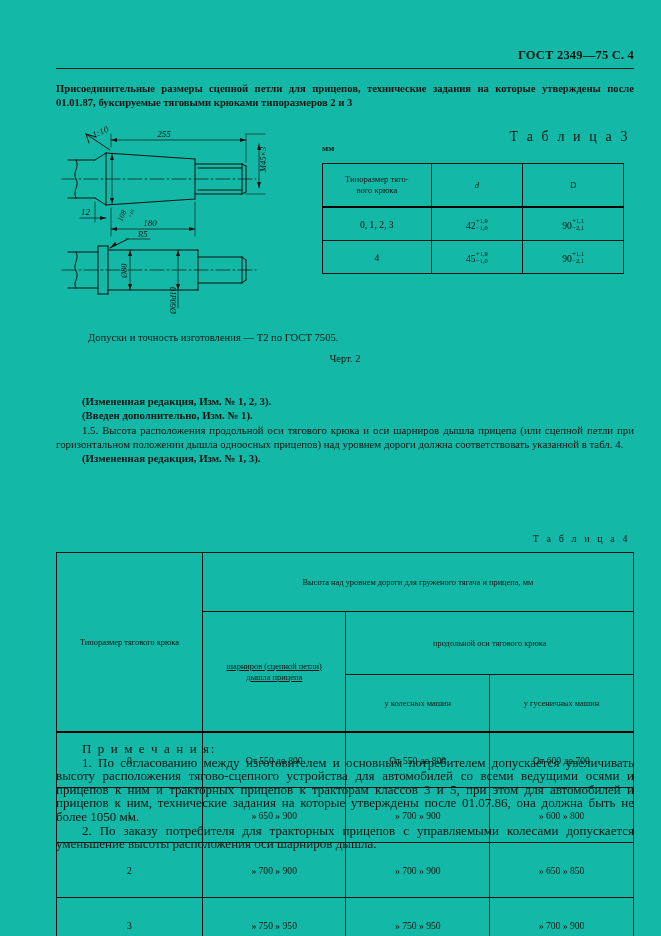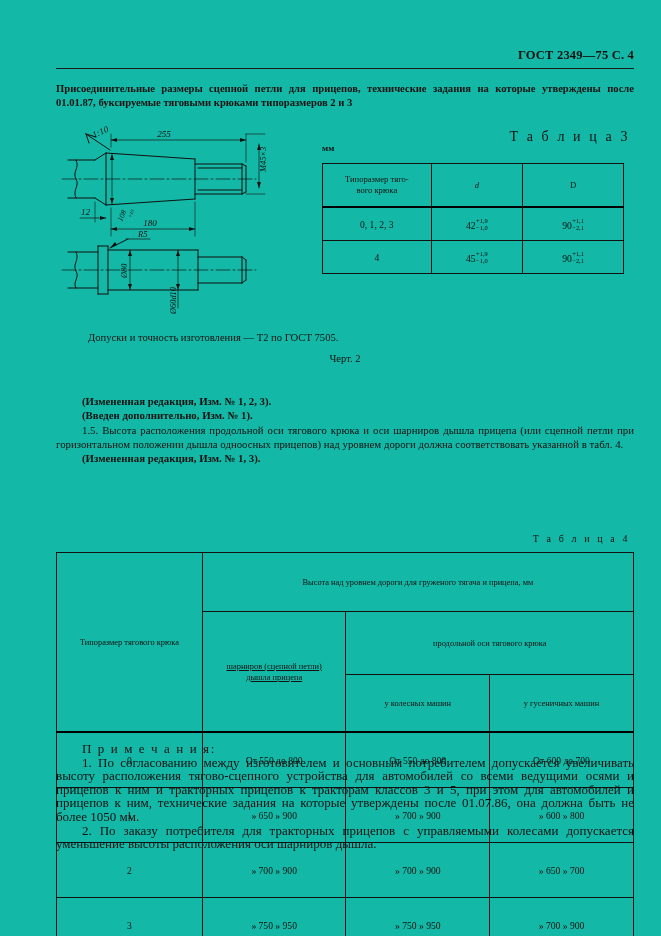--- a/index.html
+++ b/index.html
@@ -384,21 +384,21 @@
       <tr>
         <td>1</td>
         <td>» 650 » 900</td>
         <td>» 700 » 900</td>
         <td>» 600 » 800</td>
       </tr>
       <tr>
         <td>2</td>
         <td>» 700 » 900</td>
         <td>» 700 » 900</td>
-        <td>» 650 » 700</td>
+        <td>» 650 » 850</td>
       </tr>
       <tr>
         <td>3</td>
         <td>» 750 » 950</td>
         <td>» 750 » 950</td>
         <td>» 700 » 900</td>
       </tr>
       <tr>
         <td>4</td>
         <td colspan="3">По заказу потребителя</td>

